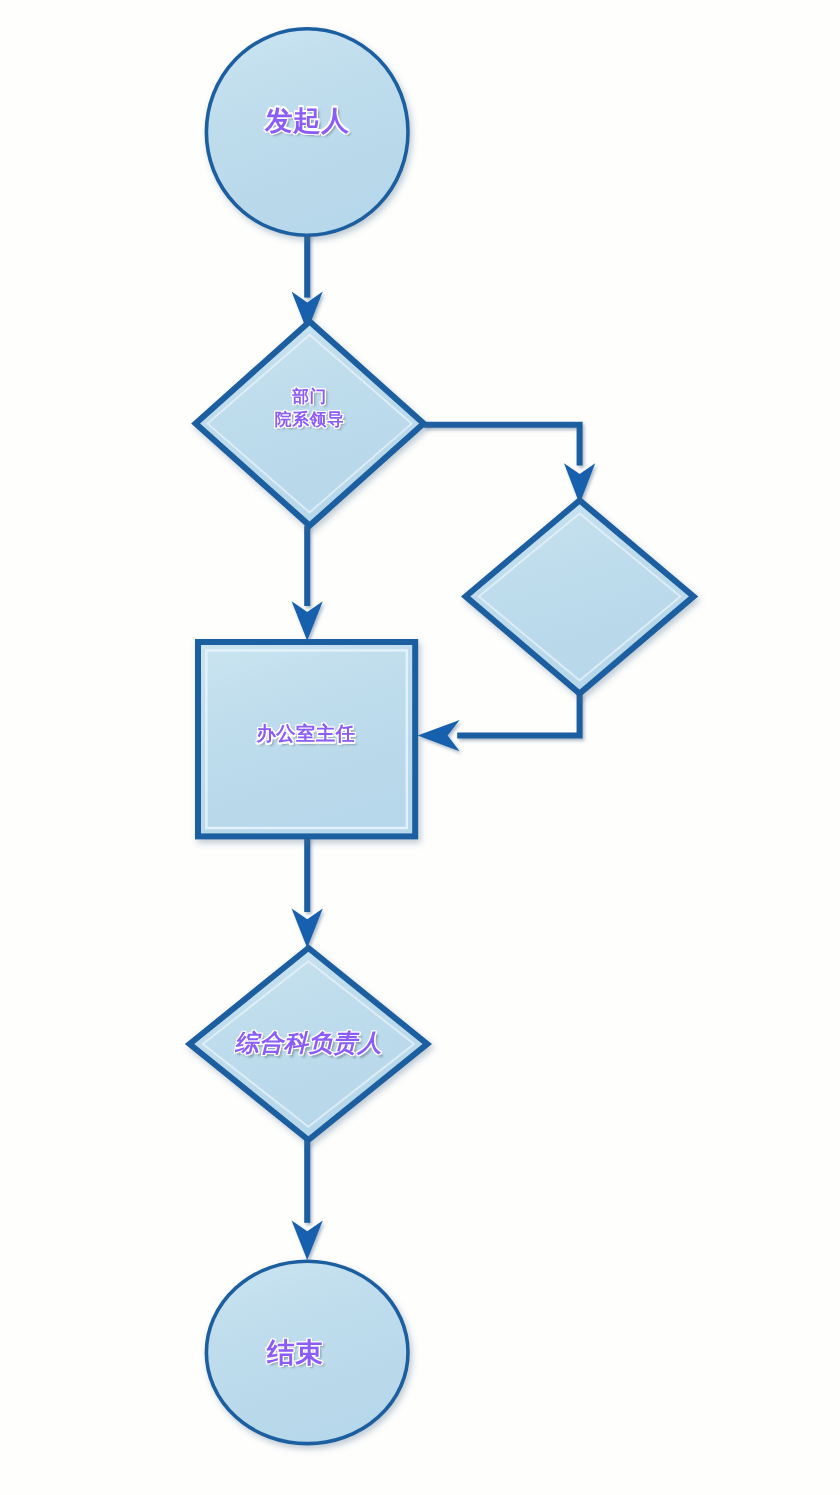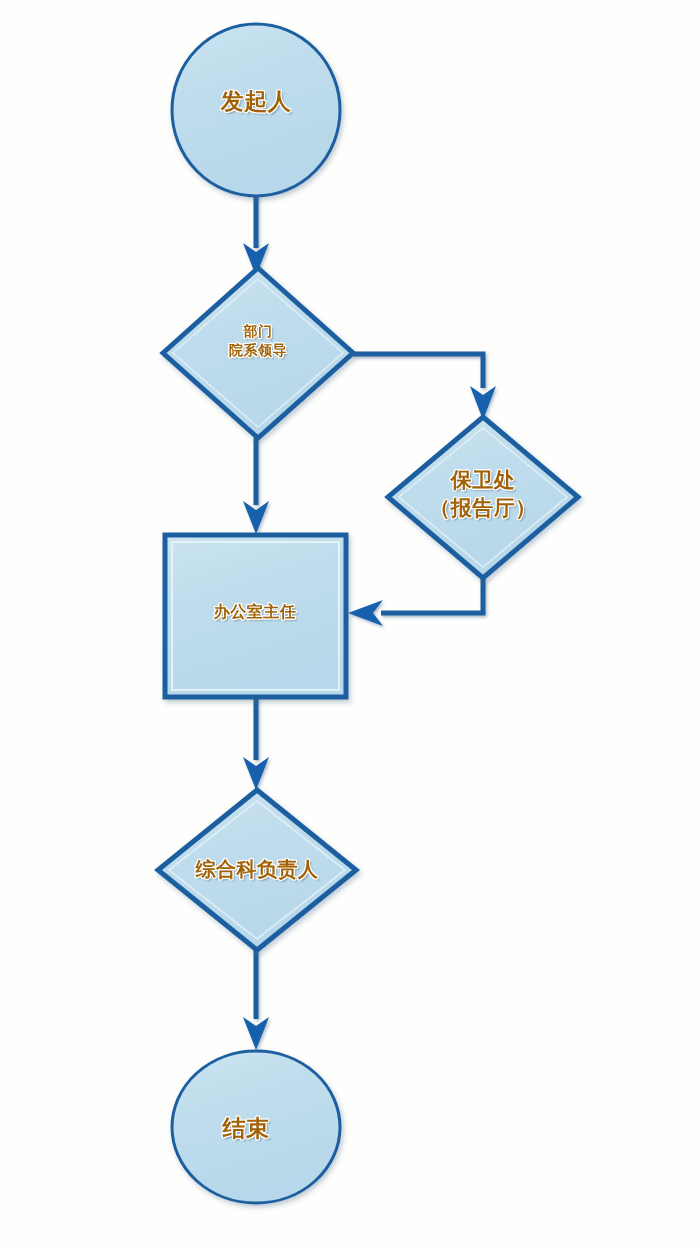--- a/index.html
+++ b/index.html
@@ -20,42 +20,42 @@
   #flow-svg {
     position: absolute;
     left: 0;
     top: 0;
     width: 700px;
     height: 1246px;
   }
   .node-label {
     position: absolute;
     text-align: center;
-    color: #a16207;
+    color: #8b5cf6;
     font-weight: 700;
     line-height: 1.34;
     letter-spacing: 0.5px;
     white-space: pre;
     text-shadow:
       1px 1px 0 #ffffff,
       -1px 1px 0 #ffffff,
       1px -1px 0 #ffffff,
       -1px -1px 0 #ffffff,
       0 1px 0 #ffffff,
       0 -1px 0 #ffffff,
       1px 0 0 #ffffff,
       -1px 0 0 #ffffff,
       2px 2px 2px rgba(0,0,0,0.30);
     pointer-events: none;
   }
   .lbl-initiator { left: 172px; top: 86px;  width: 168px; font-size: 23px; }
   .lbl-dept      { left: 163px; top: 322px; width: 190px; font-size: 14px; }
   .lbl-security  { left: 388px; top: 466px; width: 190px; font-size: 21px; }
   .lbl-office    { left: 165px; top: 601px; width: 180px; font-size: 16px; }
-  .lbl-section   { left: 158px; top: 856px; width: 198px; font-size: 20px; }
+  .lbl-section   { left: 158px; top: 856px; width: 198px; font-size: 20px; font-style: italic; }
   .lbl-end       { left: 172px; top: 1113px; width: 148px; font-size: 23px; }
 </style>
 </head>
 <body>
 
 <div id="canvas">
 
   <svg id="flow-svg" viewBox="0 0 700 1246">
     <defs>
       <linearGradient id="fillGrad" x1="0" y1="0" x2="0.35" y2="1">
@@ -132,22 +132,20 @@
       <ellipse cx="256" cy="1127" rx="84" ry="76" fill="url(#fillGrad)" stroke="#1f5fa0" stroke-width="3" filter="url(#softShadow)"></ellipse>
 
     </g>
   </svg>
 
   <div class="node-label lbl-initiator">发起人</div>
 
   <div class="node-label lbl-dept">部门
 院系领导</div>
 
-  <div class="node-label lbl-security">保卫处
-（报告厅）</div>
 
   <div class="node-label lbl-office">办公室主任</div>
 
   <div class="node-label lbl-section">综合科负责人</div>
 
   <div class="node-label lbl-end">结束</div>
 
 </div>
 
 </body></html>

